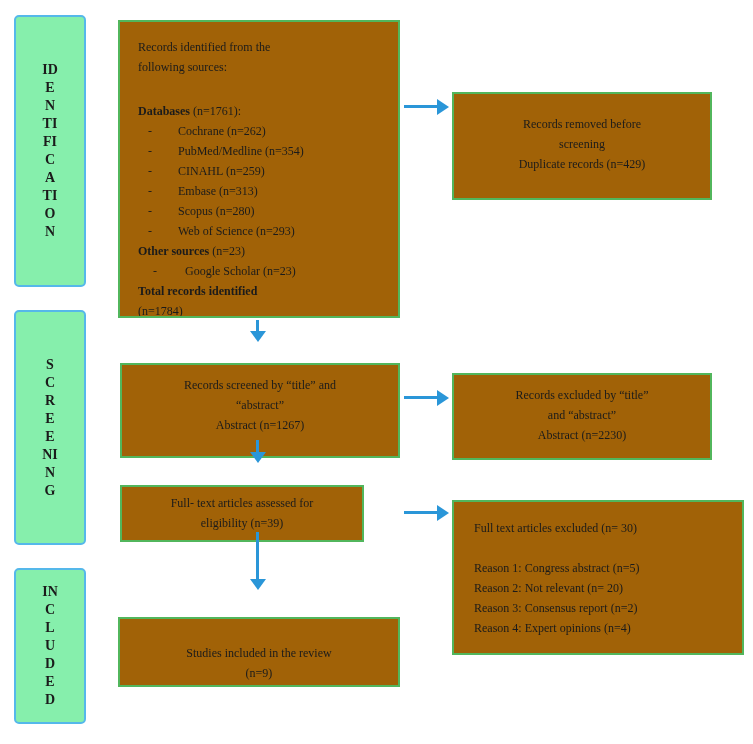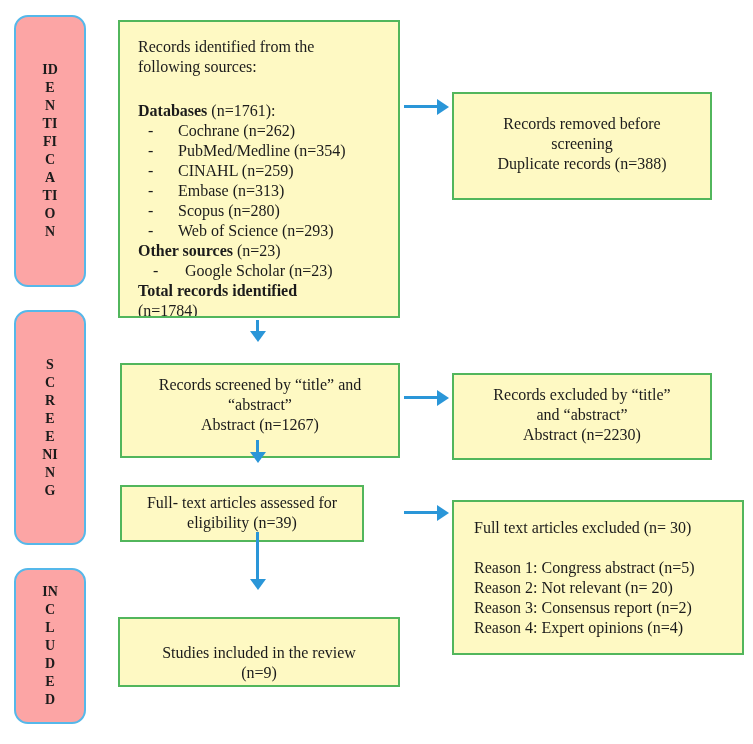--- a/index.html
+++ b/index.html
@@ -3,31 +3,31 @@
 <meta charset="utf-8">
 <style>
   html,body { margin:0; padding:0; background:#ffffff; }
   .canvas {
     position:relative; width:753px; height:744px; background:#ffffff;
     font-family:"Liberation Serif","DejaVu Serif",serif; color:#1b1b1b;
   }
   
   .stage {
     position:absolute; box-sizing:border-box;
-    border:2px solid #55b8ea; border-radius:14px; background:#fca5a5;
+    border:2px solid #55b8ea; border-radius:5px; background:#86efac;
     display:flex; align-items:center; justify-content:center;
   }
   .stage-label {
     font-weight:bold; font-size:14px; line-height:18px;
     width:16px; word-break:break-all; text-align:center;
   }
   
   .box {
-    position:absolute; box-sizing:border-box; background:#fef9c3;
-    border:2px solid #52b65c; font-size:16px; line-height:20px;
+    position:absolute; box-sizing:border-box; background:#a16207;
+    border:2px solid #52b65c; font-size:12px; line-height:20px;
     overflow:hidden;
   }
   .center { text-align:center;margin-top:20px; }
   .blank { height:24px; }
   .blank-sm { height:20px; }
   .bullet { padding-left:10px; display:flex; }
   .bullet .dash { flex:0 0 30px; }
   .bullet.g { padding-left:15px; }
   .bullet.g .dash { flex-basis:32px; }
   b { font-weight:bold;text-align:right; }
@@ -92,21 +92,21 @@
         <span class="dash">-</span>
         <span>Google Scholar (n=23)</span>
       </div>
     <div><b>Total records identified</b></div>
     <div>(n=1784)</div>
   </div>
 
   <div class="box center" style="left:452px; top:72px; width:260px; height:108px; padding-top:20px;">
     <div>Records removed before</div>
     <div>screening</div>
-    <div>Duplicate records (n=388)</div>
+    <div>Duplicate records (n=429)</div>
   </div>
 
   <div class="box center" style="left:120px; top:343px; width:280px; height:95px; padding-top:10px;">
     <div>Records screened by “title” and</div>
     <div>“abstract”</div>
     <div>Abstract (n=1267)</div>
   </div>
 
   <div class="box center" style="left:452px; top:353px; width:260px; height:87px; padding-top:10px;">
     <div>Records excluded by “title”</div>

